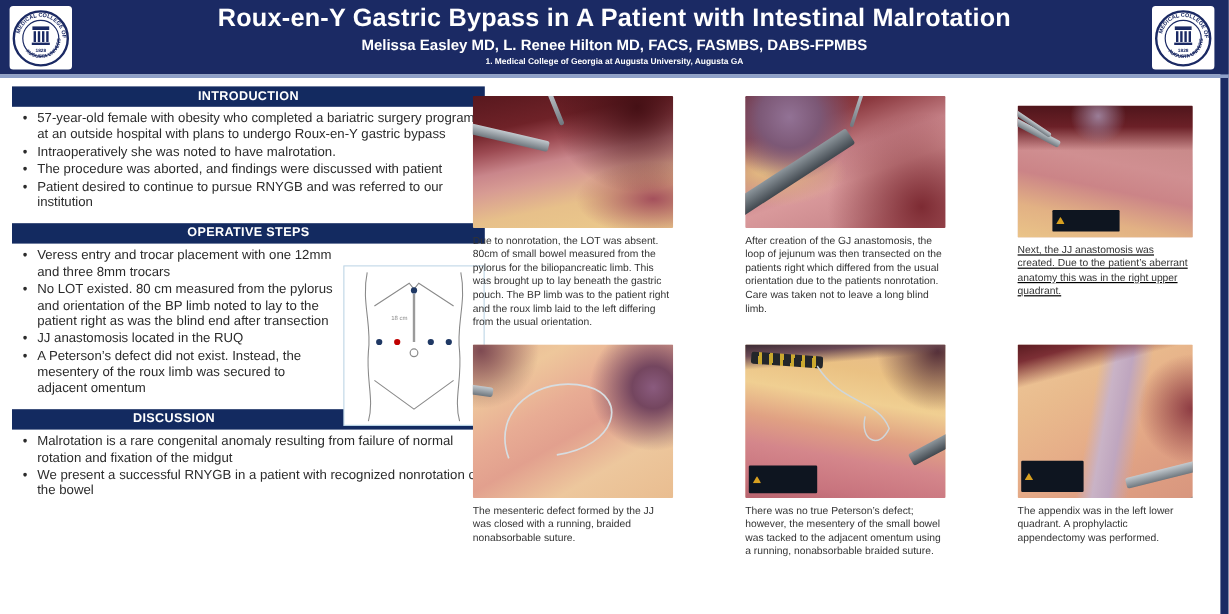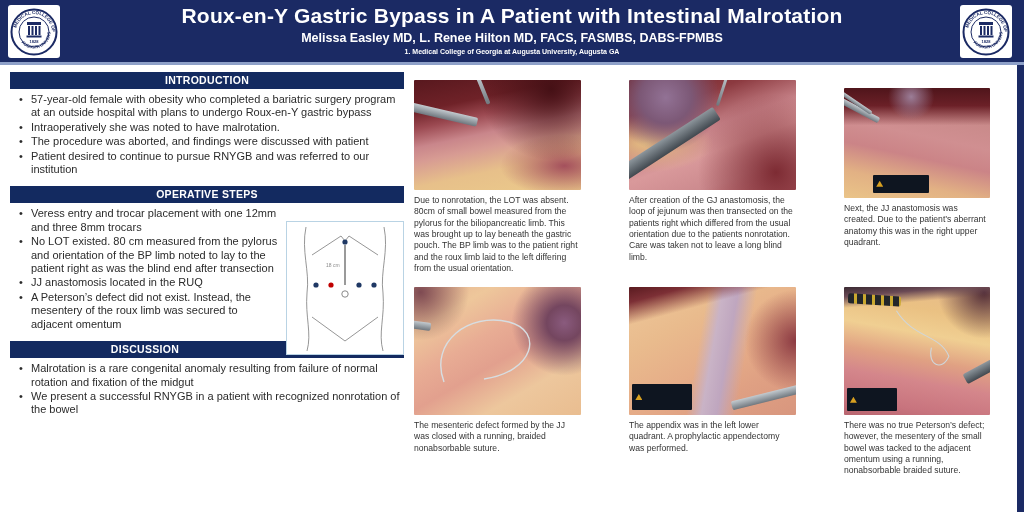--- a/index.html
+++ b/index.html
@@ -24,27 +24,27 @@
   .sec-bar { width:394px; background:#132a60; color:#ffffff; text-align:center; font-size:10.5px; font-weight:bold; padding:2px 0 3px; letter-spacing:.3px; }
   .sec-body { width:394px; padding:4px 0 0 8px; }
   ul.bullets { list-style:none; }
   ul.bullets li { position:relative; padding-left:13px; font-size:11px; line-height:1.22; color:#2b2b2b; margin-bottom:1px; }
   ul.bullets li::before { content:"•"; position:absolute; left:1px; top:0; color:#2b2b2b; }
   .sec-gap { height:9px; }
 
   .trocar-float { float:right; width:118px; height:134px; margin:14px 0 2px 6px; }
 
   
-  .figures { position:absolute; left:414px; top:80px; display:grid;
-             grid-template-columns:167px 167px 146px; column-gap:48px;
+  .figures { position:absolute; left:394px; top:80px; display:grid;
+             grid-template-columns:167px 167px 146px; column-gap:60px;
              grid-template-rows:207px auto; }
   .fig { position:relative; }
   .photo { position:relative; width:100%; height:110px; overflow:hidden; border-radius:1px; }
   .row2 .photo { height:128px; }
-  .fig.shift { padding-top:8px; }
+  .fig.shift { padding-top:8px;text-decoration:underline; }
   .caption { margin-top:5px; font-size:8.6px; line-height:1.32; color:#333333; }
 
   .rod { position:absolute; background:linear-gradient(#c3cacf,#6f777e); border-radius:2px; transform-origin:left center; }
   .rod.dark { background:linear-gradient(#8d969c,#41484f); }
   .rod.banded { background:repeating-linear-gradient(90deg,#23262a 0 6px,#caa82f 6px 9px); }
   .overlay-box { position:absolute; background:#0e1520; border-radius:1px; display:flex; align-items:center; padding-left:3px; }
   .warn-tri { width:7px; height:6px; background:#d8a020; clip-path:polygon(50% 0,100% 100%,0 100%); }
   .suture { position:absolute; inset:0; width:100%; height:100%; }
 
   
@@ -226,38 +226,38 @@
         <svg class="suture" viewBox="0 0 167 128">
           <path d="M30,95 C15,55 55,25 95,35 C130,44 120,85 70,92" fill="none" stroke="#d7dde1" stroke-width="1.4"></path>
         </svg>
         <span class="rod" style="left:-3%; top:26%; width:13%; height:8px; transform:rotate(8deg);"></span>
         <span class="rod dark" style="right:-28%; bottom:18%; width:52%; height:12px; transform:rotate(-38deg); left:auto; transform-origin:right center;"></span>
       </div>
       <figcaption class="caption">The mesenteric defect formed by the JJ was closed with a running, braided nonabsorbable suture.</figcaption>
     </figure>
 
     <figure class="fig row2">
-      <div class="photo p6">
-        <span class="rod" style="right:-18%; bottom:22%; width:58%; height:9px; transform:rotate(-14deg); left:auto; transform-origin:right center;"></span>
-        <span class="rod dark" style="right:-10%; bottom:2%; width:42%; height:6px; transform:rotate(-30deg); left:auto; transform-origin:right center;"></span>
-        <span class="overlay-box" style="left:2%; bottom:4%; width:36%; height:20%;">
-            <span class="warn-tri"></span>
-          </span>
-      </div>
-      <figcaption class="caption">The appendix was in the left lower quadrant. A prophylactic appendectomy was performed.</figcaption>
-    </figure>
-
-    <figure class="fig row2">
       <div class="photo p5">
         <span class="rod banded" style="left:3%; top:5%; width:36%; height:10px; transform:rotate(4deg);"></span>
         <svg class="suture" viewBox="0 0 167 128">
           <path d="M60,18 C80,50 110,45 120,70 C112,88 95,80 100,60" fill="none" stroke="#cfd6da" stroke-width="1.2"></path>
         </svg>
         <span class="rod dark" style="right:-20%; top:45%; width:42%; height:11px; transform:rotate(-28deg); left:auto; transform-origin:right center;"></span>
         <span class="overlay-box" style="left:2%; bottom:3%; width:34%; height:18%;">
             <span class="warn-tri"></span>
           </span>
       </div>
       <figcaption class="caption">There was no true Peterson’s defect; however, the mesentery of the small bowel was tacked to the adjacent omentum using a running, nonabsorbable braided suture.</figcaption>
     </figure>
 
+    <figure class="fig row2">
+      <div class="photo p6">
+        <span class="rod" style="right:-18%; bottom:22%; width:58%; height:9px; transform:rotate(-14deg); left:auto; transform-origin:right center;"></span>
+        <span class="rod dark" style="right:-10%; bottom:2%; width:42%; height:6px; transform:rotate(-30deg); left:auto; transform-origin:right center;"></span>
+        <span class="overlay-box" style="left:2%; bottom:4%; width:36%; height:20%;">
+            <span class="warn-tri"></span>
+          </span>
+      </div>
+      <figcaption class="caption">The appendix was in the left lower quadrant. A prophylactic appendectomy was performed.</figcaption>
+    </figure>
+
   </div>
 </div>
 
 </body></html>

